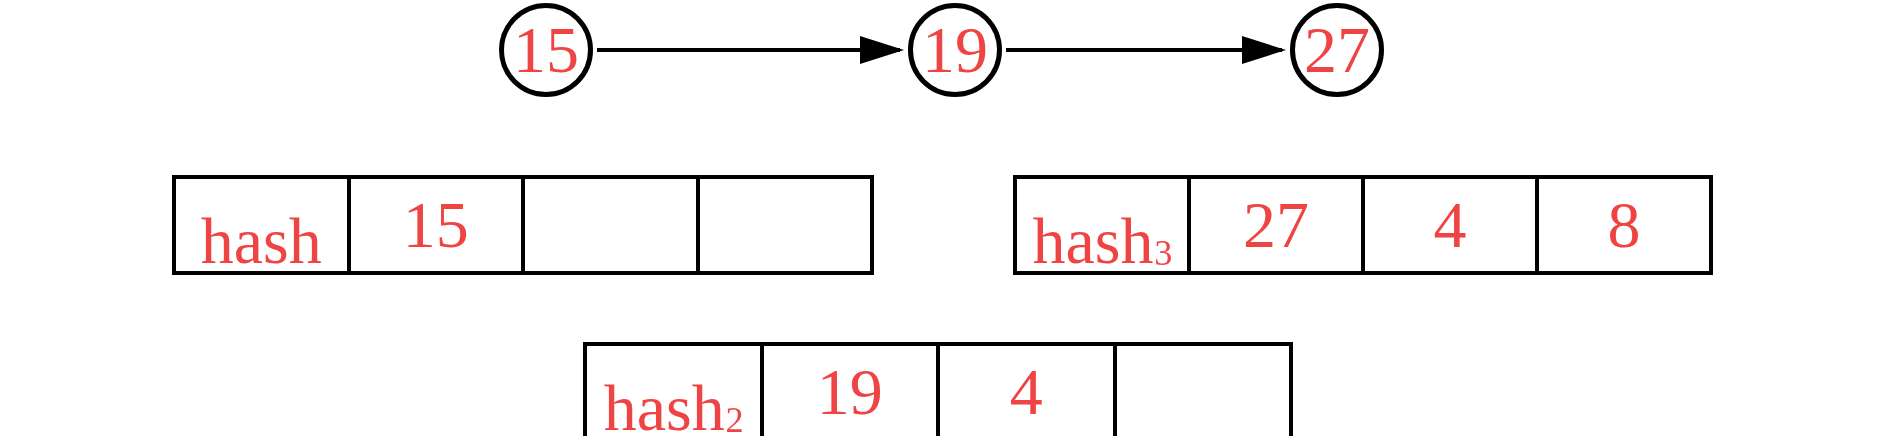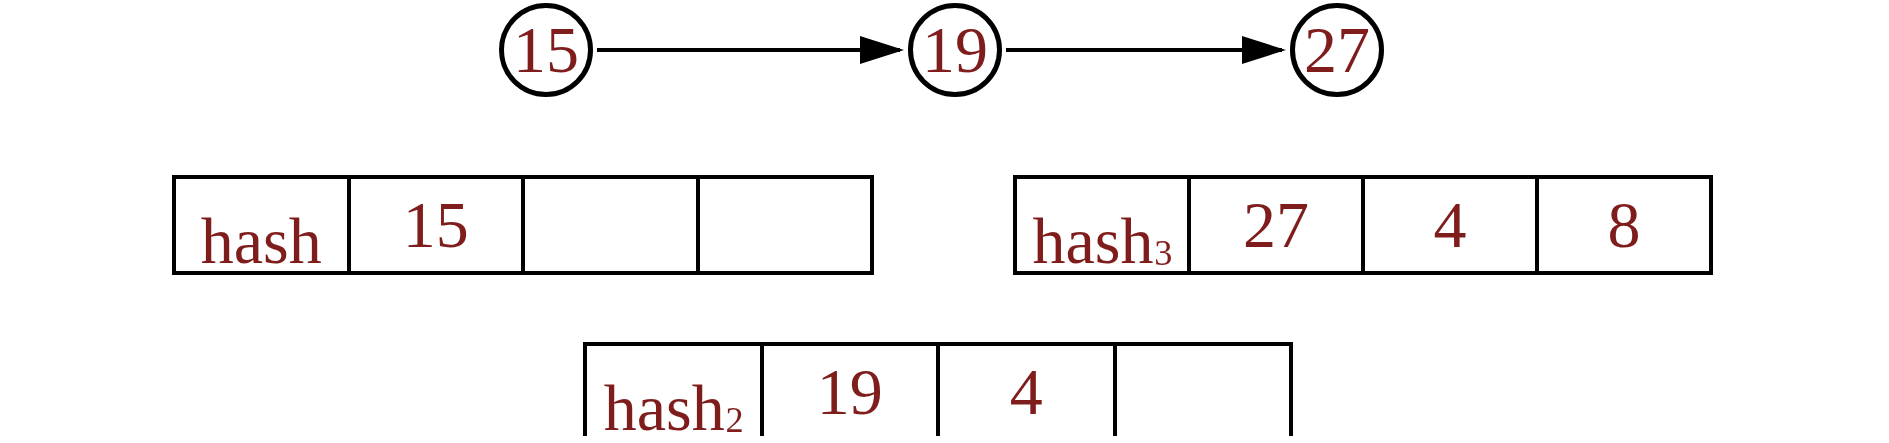--- a/index.html
+++ b/index.html
@@ -6,21 +6,21 @@
     margin: 0;
     padding: 0;
     background: #ffffff;
   }
   #canvas {
     position: relative;
     width: 1889px;
     height: 436px;
     background: #ffffff;
     font-family: "Liberation Serif", "DejaVu Serif", serif;
-    color: #7f1d1d;
+    color: #ef4444;
     overflow: hidden;
   }
 
   
   .node {
     position: absolute;
     top: 3px;
     width: 84px;
     height: 84px;
     border: 5px solid #000000;

